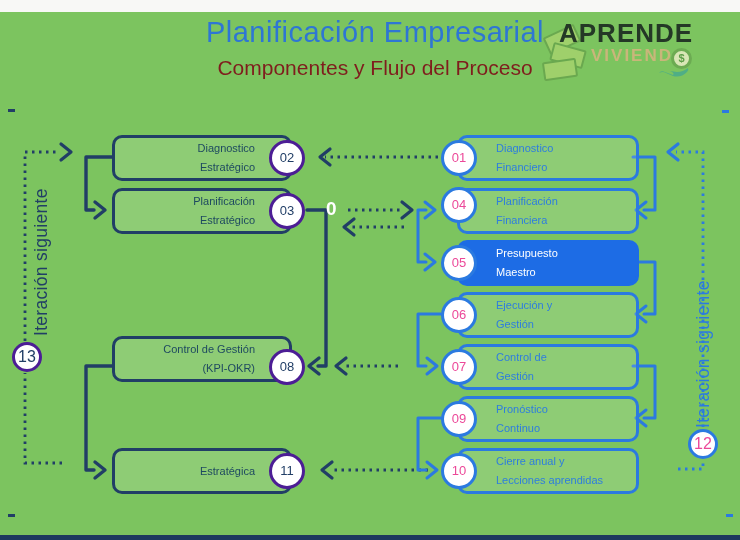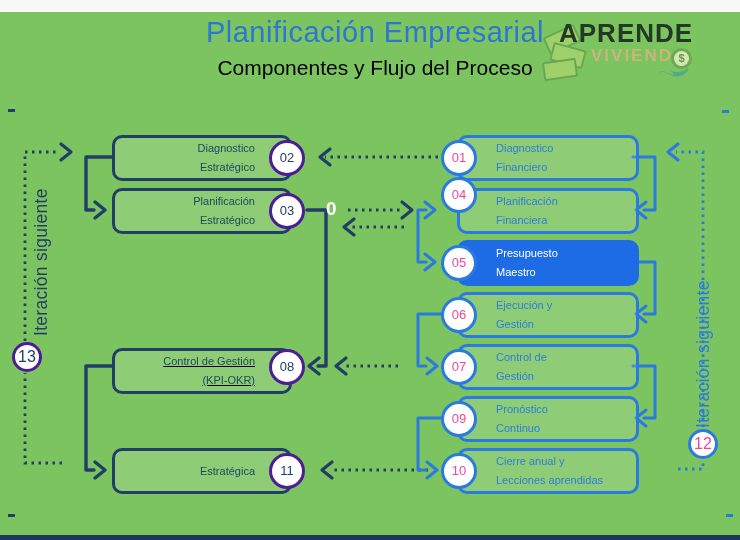--- a/index.html
+++ b/index.html
@@ -3,21 +3,21 @@
 <meta charset="utf-8">
 <style>
   html,body{margin:0;padding:0;background:#555;}
   .stage{position:relative;width:740px;height:540px;background:#7cc45f;overflow:hidden;
          font-family:"Liberation Sans",sans-serif;}
   .topstrip{position:absolute;left:0;top:0;width:740px;height:12px;background:#f8f8f6;}
   .bottomstrip{position:absolute;left:0;bottom:0;width:740px;height:5px;background:#1d3a5e;}
 
   .header{position:absolute;left:95px;top:16px;width:560px;text-align:center;}
   .title{font-size:29px;color:#2e76d4;letter-spacing:.5px;}
-  .subtitle{font-size:21px;color:#000000;margin-top:7px;}
+  .subtitle{font-size:21px;color:#7f1d1d;margin-top:7px;}
 
   
   .logo{position:absolute;left:545px;top:12px;width:170px;height:76px;}
   .bill{position:absolute;width:30px;height:15px;background:#9fd06b;border:2px solid #6aa84f;border-radius:2px;}
   .logo-main{position:absolute;left:14px;top:6px;font-size:26px;font-weight:800;color:#243826;letter-spacing:1px;}
   .logo-sub{position:absolute;left:46px;top:34px;font-size:17px;font-weight:700;color:#c9b67a;letter-spacing:2px;}
   .coin{position:absolute;left:126px;top:36px;width:15px;height:15px;border:3px solid #6cab52;border-radius:50%;
         background:#d8e6b5;color:#5f9e4a;font-size:11px;font-weight:700;text-align:center;line-height:15px;}
   .hand{position:absolute;left:112px;top:52px;}
 
@@ -139,21 +139,21 @@
         <span>Diagnostico</span>
         <span>Estratégico</span>
       </div>
   </div>
   <div class="pbox lbox" style="top:188px;">
     <div class="boxtext">
         <span>Planificación</span>
         <span>Estratégico</span>
       </div>
   </div>
-  <div class="pbox lbox" style="top:348px;text-decoration:underline;">
+  <div class="pbox lbox" style="top:336px;">
     <div class="boxtext">
         <span>Control de Gestión</span>
         <span>(KPI-OKR)</span>
       </div>
   </div>
   <div class="pbox lbox" style="top:448px;">
     <div class="boxtext">
         <span>Estratégica</span>
       </div>
   </div>
@@ -198,21 +198,21 @@
         <span>Continuo</span>
       </div>
   </div>
   <div class="pbox rbox" style="top:448px;">
     <div class="boxtext">
         <span>Cierre anual y</span>
         <span>Lecciones aprendidas</span>
       </div>
   </div>
   <div class="circ bcirc rcirc" style="top:140px;">01</div>
-  <div class="circ bcirc rcirc" style="top:177px;">04</div>
+  <div class="circ bcirc rcirc" style="top:187px;">04</div>
   <div class="circ bcirc rcirc" style="top:245px;">05</div>
   <div class="circ bcirc rcirc" style="top:297px;">06</div>
   <div class="circ bcirc rcirc" style="top:349px;">07</div>
   <div class="circ bcirc rcirc" style="top:401px;">09</div>
   <div class="circ bcirc rcirc" style="top:453px;">10</div>
 
   <div class="vtext vnavy" style="left:31px;top:336px;">Iteración siguiente</div>
   <div class="sidecirc ncirc" style="left:12px;top:342px;">13</div>
   <div class="vtext vblue" style="left:693px;top:428px;">Iteración siguiente</div>
   <div class="sidecirc bcirc" style="left:688px;top:429px;">12</div>

